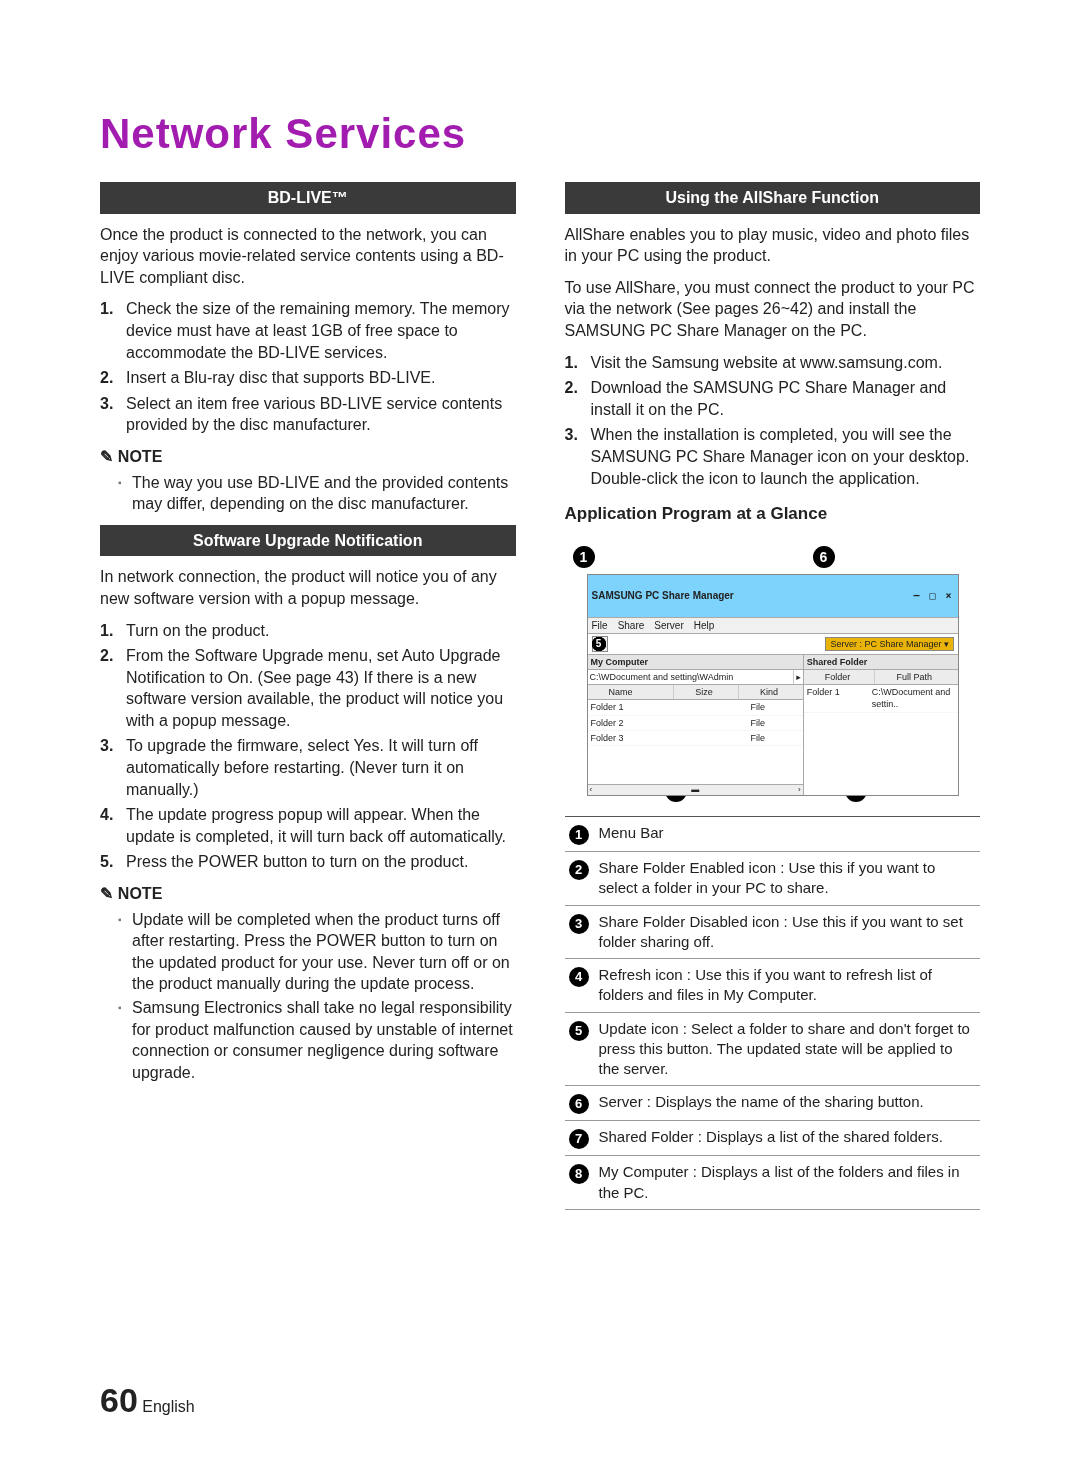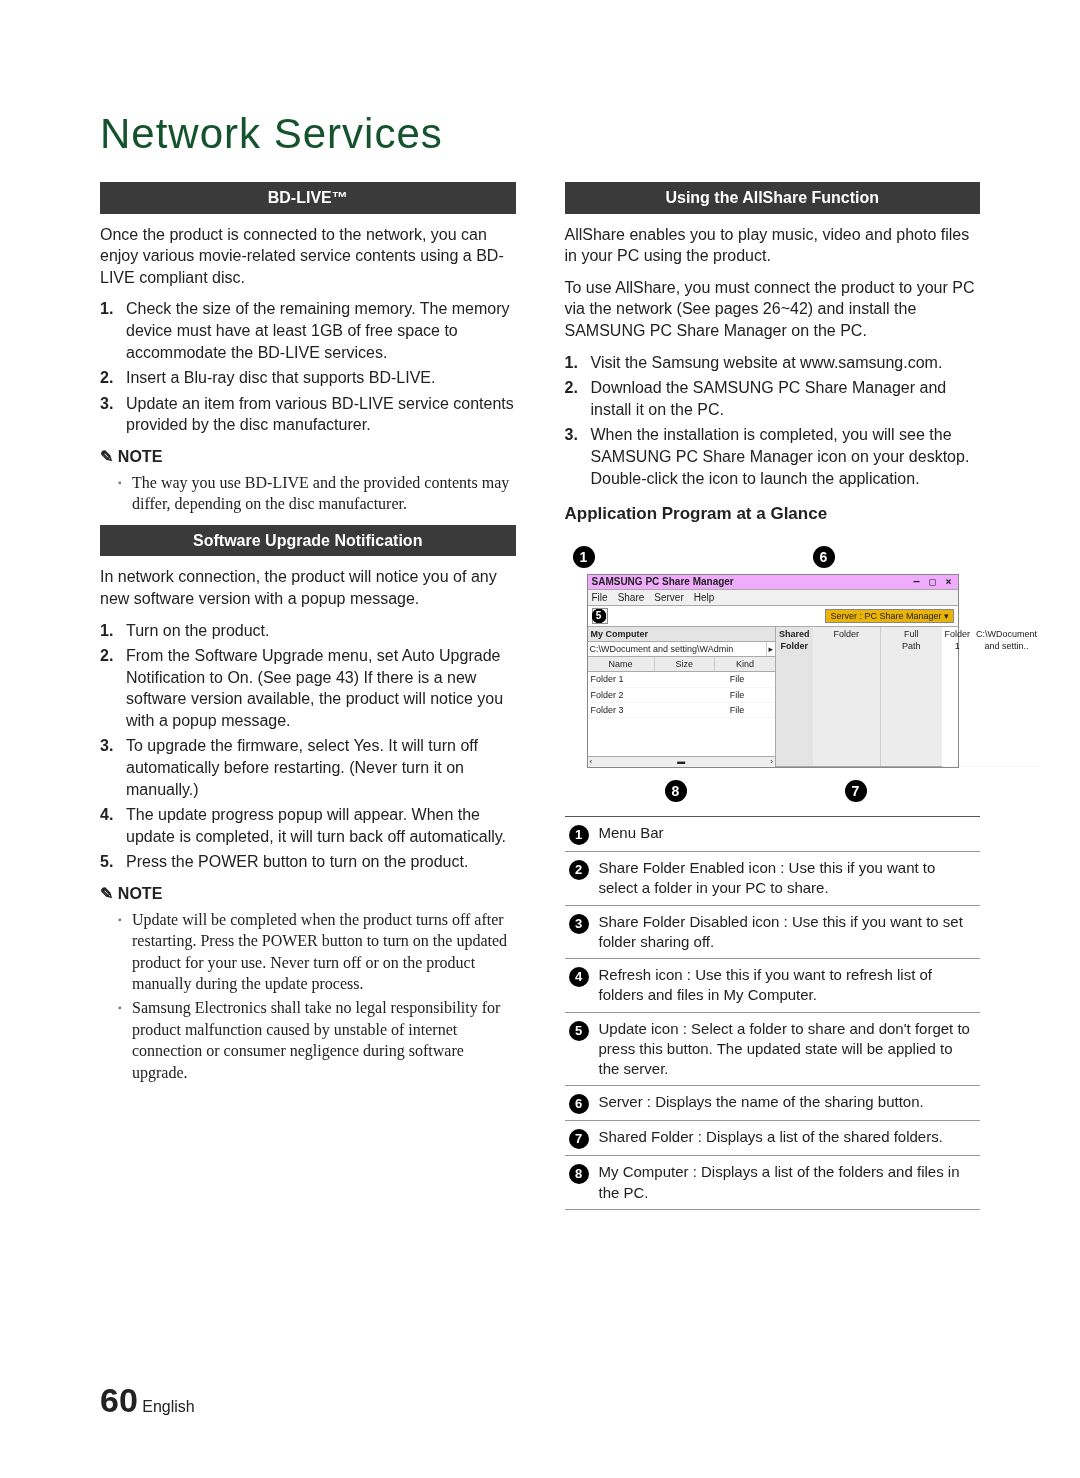--- a/index.html
+++ b/index.html
@@ -11,22 +11,22 @@
   }
   .page {
     width: 1080px;
     height: 1478px;
     position: relative;
     box-sizing: border-box;
     padding: 110px 100px 60px 100px;
   }
   .title {
     font-size: 42px;
-    font-weight: 400;
-    color: #14532d;
+    font-weight: 700;
+    color: #a21caf;
     margin-bottom: 18px;
     letter-spacing: 1px;
   }
   .cols {
     display: flex;
     gap: 49px;
   }
   .col {
     flex: 1;
     font-size: 16px;
@@ -67,21 +67,20 @@
   }
   ul.sq {
     list-style: none;
     padding-left: 18px;
     margin: 4px 0 10px 0;
   }
   ul.sq > li {
     position: relative;
     padding-left: 14px;
     margin: 2px 0;
-    font-family: Liberation Serif, serif;
   }
   ul.sq > li::before {
     content: "▪";
     position: absolute;
     left: 0;
     color: #777;
     font-size: 10px;
     top: 4px;
   }
   .subhead {
@@ -99,23 +98,23 @@
   .app-window {
     position: absolute;
     left: 22px;
     top: 28px;
     width: 370px;
     border: 1px solid #888;
     background: #f4f4f4;
     font-size: 10px;
   }
   .app-title {
-    background: #f0abfc;
-    border-bottom: 1px solid #aaa;
-    padding: 0 4px;
+    background: #7dd3fc;
+    border-bottom: 1px solid #aaa;
+    padding: 14px 4px;
     font-weight: bold;
     display: flex;
     justify-content: space-between;
     align-items: center;
   }
   .winbtns { font-family: monospace; letter-spacing: 2px; }
   .app-menu {
     background: #f0f0f0;
     border-bottom: 1px solid #aaa;
     padding: 1px 4px;
@@ -150,21 +149,21 @@
   }
   .left-pane {
     flex: 1.4;
     border-right: 1px solid #aaa;
     display: flex;
     flex-direction: column;
   }
   .right-pane {
     flex: 1;
     display: flex;
-    text-align: center;
+    flex-direction: column;
   }
   .pane-title {
     background: #e4e4e4;
     border-bottom: 1px solid #aaa;
     padding: 1px 3px;
     font-weight: bold;
     font-size: 9px;
   }
   .path-row {
     display: flex;
@@ -262,21 +261,21 @@
   <div class="title">Network Services</div>
 
   <div class="cols">
 
     <div class="col">
       <div class="bar">BD-LIVE™</div>
       <p>Once the product is connected to the network, you can enjoy various movie-related service contents using a BD-LIVE compliant disc.</p>
       <ol class="num">
         <li><span class="n">1.</span><span>Check the size of the remaining memory. The memory device must have at least 1GB of free space to accommodate the BD-LIVE services.</span></li>
         <li><span class="n">2.</span><span>Insert a Blu-ray disc that supports BD-LIVE.</span></li>
-        <li><span class="n">3.</span><span>Update an item from various BD-LIVE service contents provided by the disc manufacturer.</span></li>
+        <li><span class="n">3.</span><span>Select an item free various BD-LIVE service contents provided by the disc manufacturer.</span></li>
       </ol>
       <div class="note-head">NOTE</div>
       <ul class="sq">
         <li>The way you use BD-LIVE and the provided contents may differ, depending on the disc manufacturer.</li>
       </ul>
 
       <div class="bar">Software Upgrade Notification</div>
       <p>In network connection, the product will notice you of any new software version with a popup message.</p>
       <ol class="num">
         <li><span class="n">1.</span><span>Turn on the product.</span></li>

